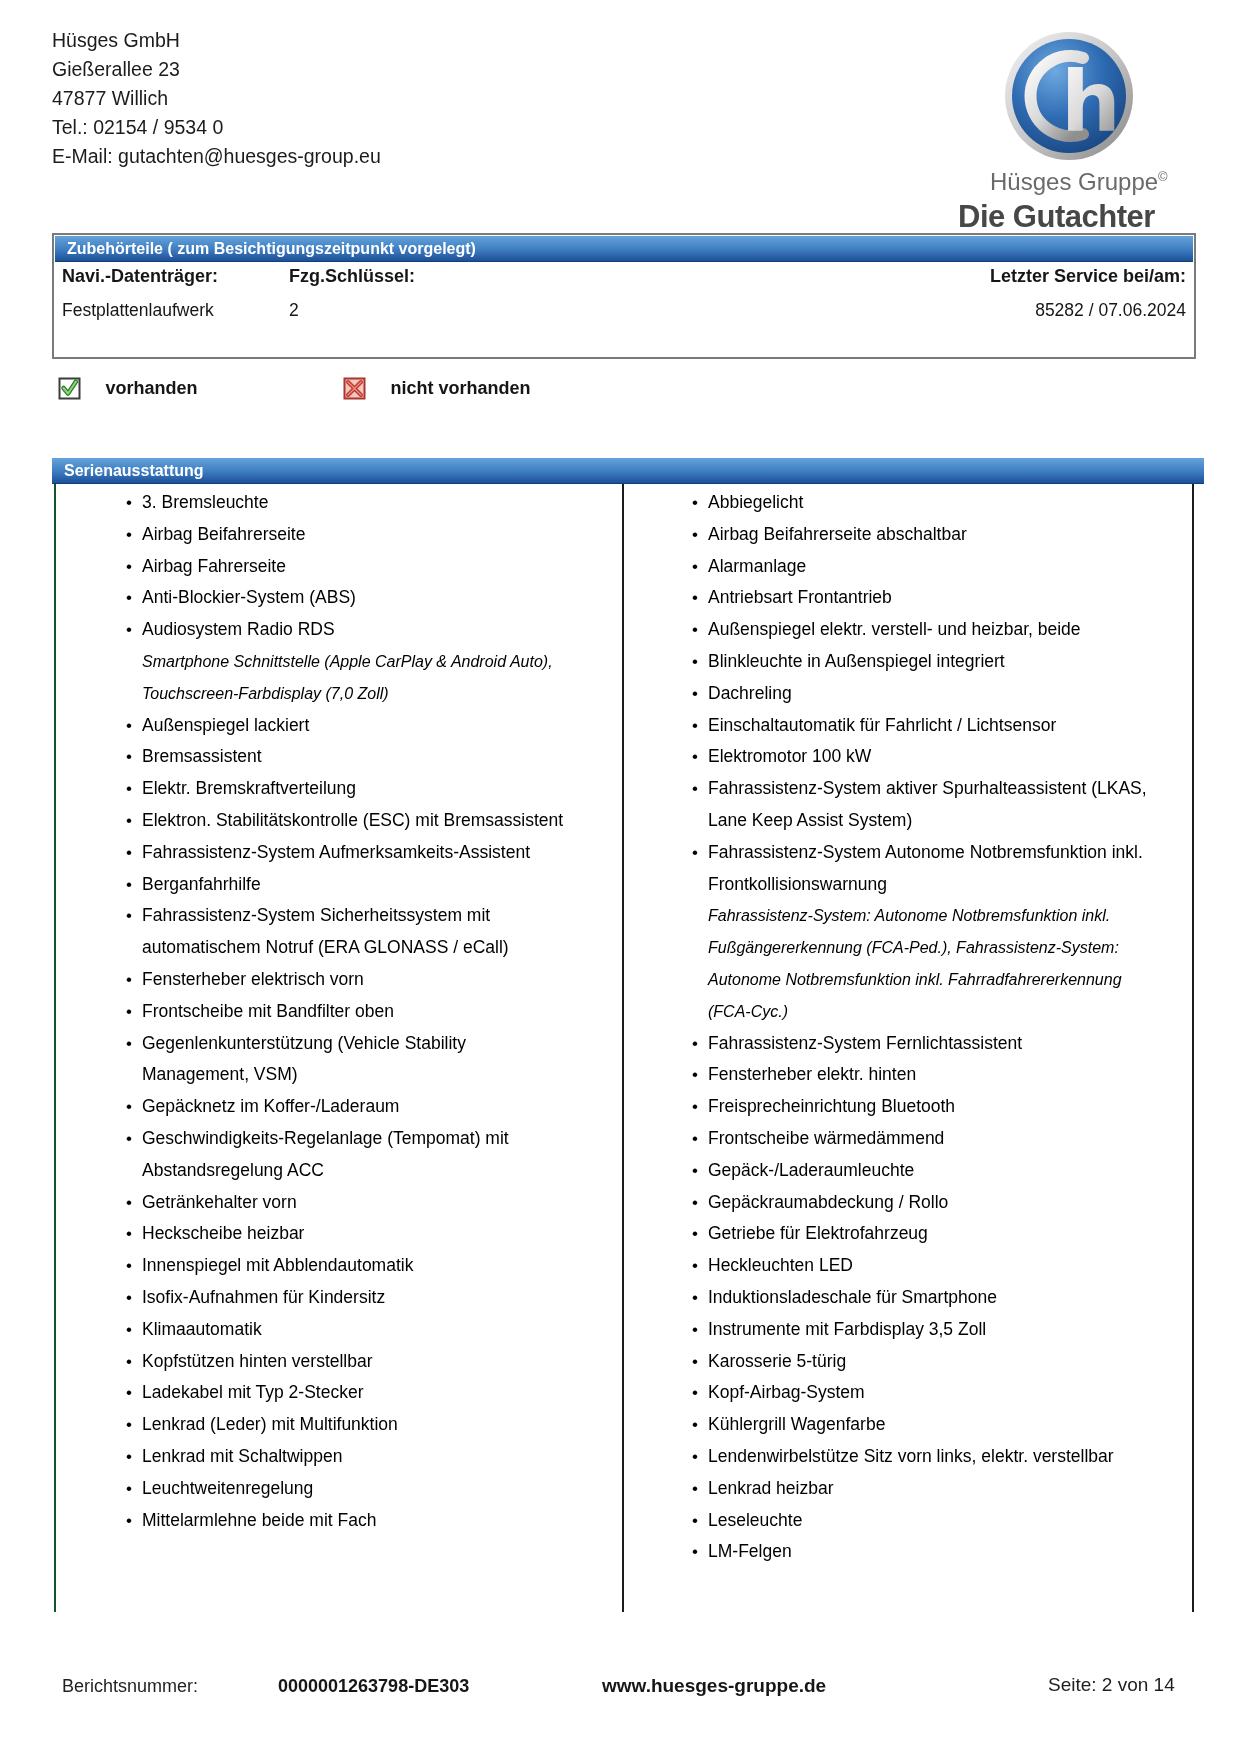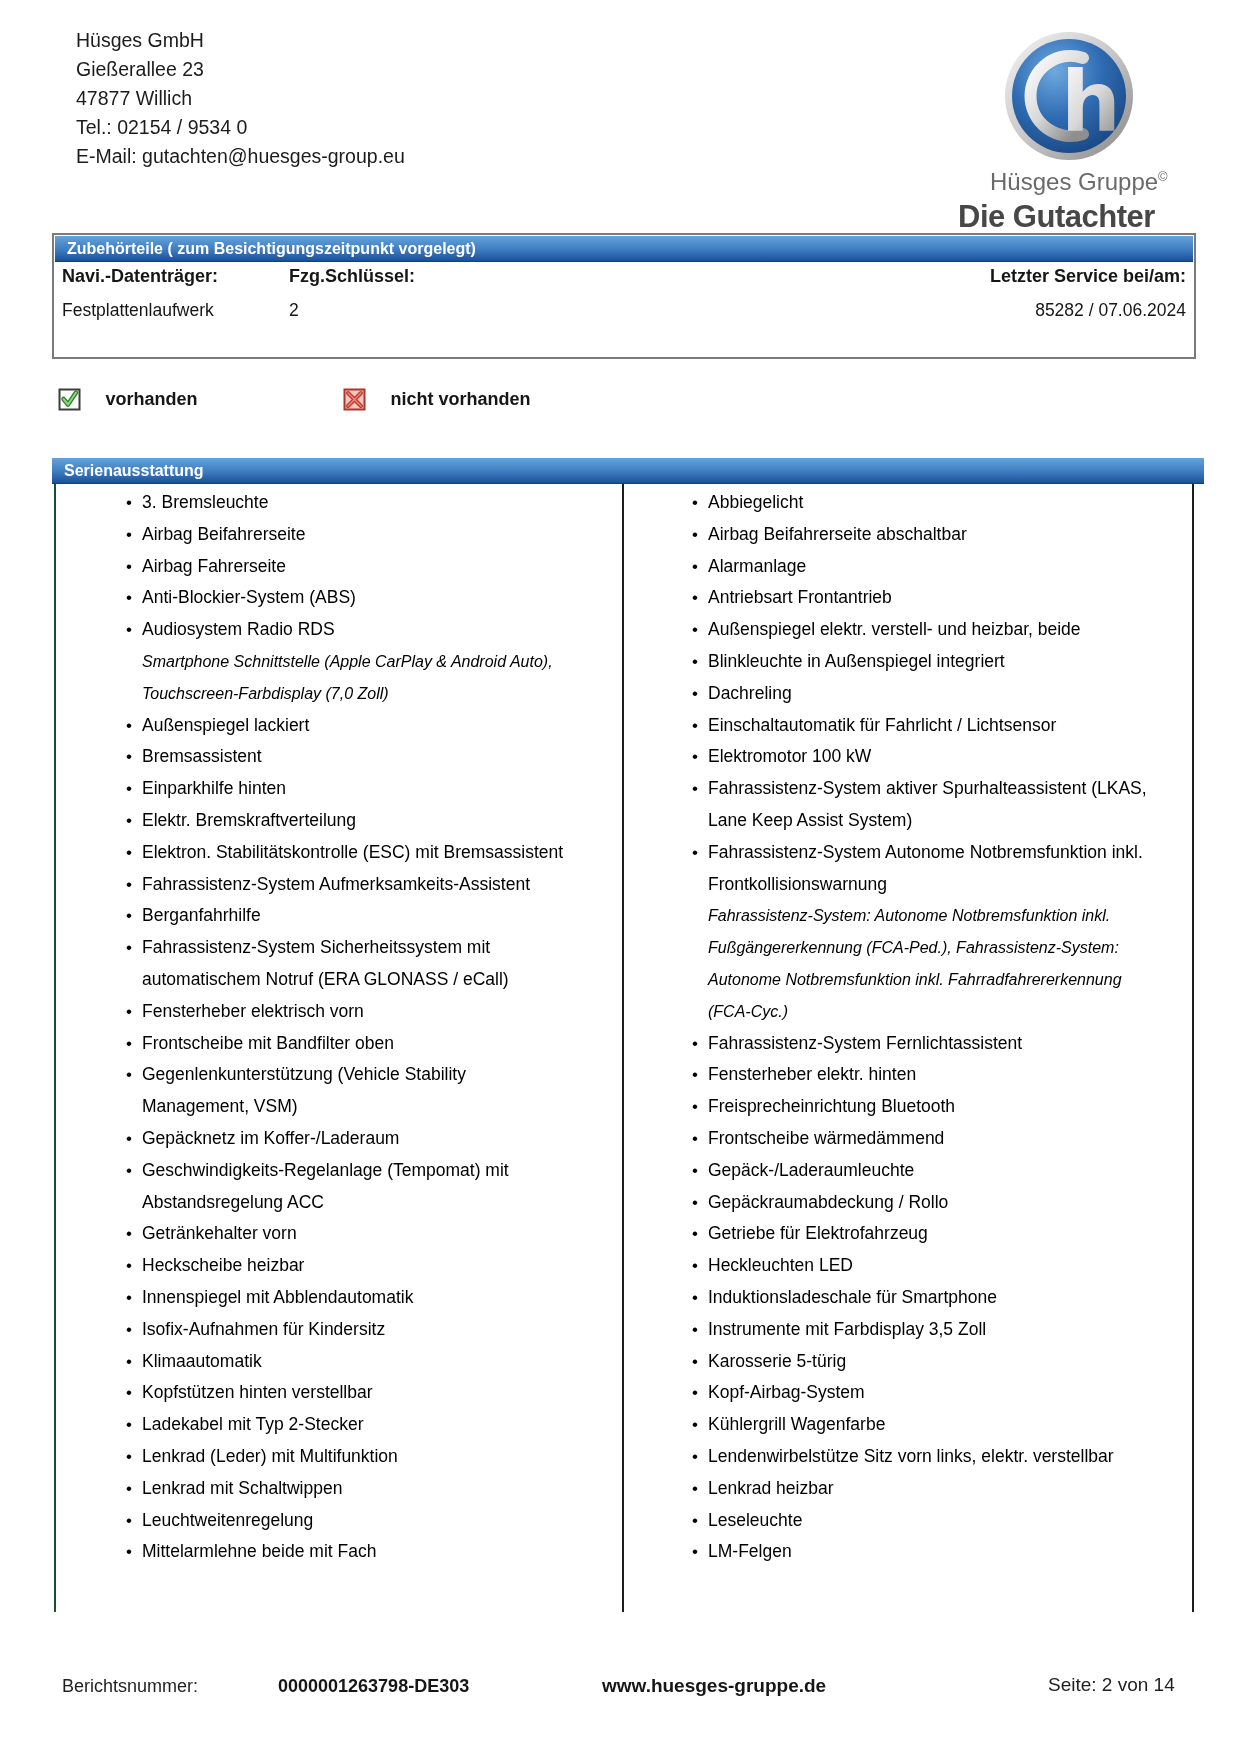--- a/index.html
+++ b/index.html
@@ -3,21 +3,21 @@
 <meta charset="utf-8">
 <style>
   html, body { margin:0; padding:0; }
   body {
     width:1241px; height:1754px; background:#ffffff;
     font-family:"Liberation Sans", sans-serif; color:#161616;
   }
   .page { position:relative; width:1241px; height:1754px; background:#fff; overflow:hidden; }
 
   
-  .address { position:absolute; left:52px; top:26px; font-size:19.5px; line-height:29px; color:#1c1c1c;margin-left:24px; }
+  .address { position:absolute; left:52px; top:26px; font-size:19.5px; line-height:29px; color:#1c1c1c; }
 
   
   .logo-ball { position:absolute; left:1003px; top:30px; width:132px; height:132px; }
   .logo-gruppe { position:absolute; left:990px; top:168px; font-size:24px; color:var(--gruppe-gray); white-space:nowrap; }
   .logo-gruppe sup { font-size:13px; }
   .logo-tagline { position:absolute; left:958px; top:199px; width:232px; font-size:31px; font-weight:bold;
                   color:var(--tagline-gray); letter-spacing:-0.5px; white-space:nowrap; }
 
   
   .bar {
@@ -31,21 +31,21 @@
   .acc-box .bar { margin:1px 1px 0 1px; }
   .acc-col { position:absolute; top:31px; }
   .acc-col .acc-label { font-weight:bold; font-size:18px; white-space:nowrap; }
   .acc-col .acc-value { font-size:17.5px; margin-top:13px; white-space:nowrap; }
   .acc-c1 { left:8px; }
   .acc-c2 { left:235px; }
   .acc-c3 { left:464px; }
   .acc-c4 { right:8px; text-align:right; }
 
   
-  .legend-item { position:absolute; top:388px; height:24px; }
+  .legend-item { position:absolute; top:377px; height:24px; }
   .legend-present { left:58px; }
   .legend-absent { left:343px; }
   .legend-item svg { vertical-align:middle; }
   .legend-label { font-size:18px; font-weight:bold; margin-left:20px; vertical-align:middle; }
 
   
   .equip-bar { position:absolute; left:52px; top:458px; width:1140px; }
   .equip-body { position:absolute; left:54px; top:484px; width:1136px; height:1128px;
                 border-left:2px solid #14532d; border-right:2px solid #1c1c1c; display:flex; background:#fff; }
   .equip-col-left  { width:566px; border-right:2px solid #1c1c1c; }
@@ -139,21 +139,20 @@
   <div class="equip-body">
     <div class="equip-col-left">
       <ul class="equip-list" id="equip-left">
           <li><span class="item-text">3. Bremsleuchte</span></li>
           <li><span class="item-text">Airbag Beifahrerseite</span></li>
           <li><span class="item-text">Airbag Fahrerseite</span></li>
           <li><span class="item-text">Anti-Blockier-System (ABS)</span></li>
           <li><span class="item-text">Audiosystem Radio RDS</span><div class="item-note">Smartphone Schnittstelle (Apple CarPlay &amp; Android Auto), Touchscreen-Farbdisplay (7,0 Zoll)</div></li>
           <li><span class="item-text">Außenspiegel lackiert</span></li>
           <li><span class="item-text">Bremsassistent</span></li>
-          <li><span class="item-text">Einparkhilfe hinten</span></li>
           <li><span class="item-text">Elektr. Bremskraftverteilung</span></li>
           <li><span class="item-text">Elektron. Stabilitätskontrolle (ESC) mit Bremsassistent</span></li>
           <li><span class="item-text">Fahrassistenz-System Aufmerksamkeits-Assistent</span></li>
           <li><span class="item-text">Berganfahrhilfe</span></li>
           <li><span class="item-text">Fahrassistenz-System Sicherheitssystem mit automatischem Notruf (ERA GLONASS / eCall)</span></li>
           <li><span class="item-text">Fensterheber elektrisch vorn</span></li>
           <li><span class="item-text">Frontscheibe mit Bandfilter oben</span></li>
           <li><span class="item-text">Gegenlenkunterstützung (Vehicle Stability Management, VSM)</span></li>
           <li><span class="item-text">Gepäcknetz im Koffer-/Laderaum</span></li>
           <li><span class="item-text">Geschwindigkeits-Regelanlage (Tempomat) mit Abstandsregelung ACC</span></li>

